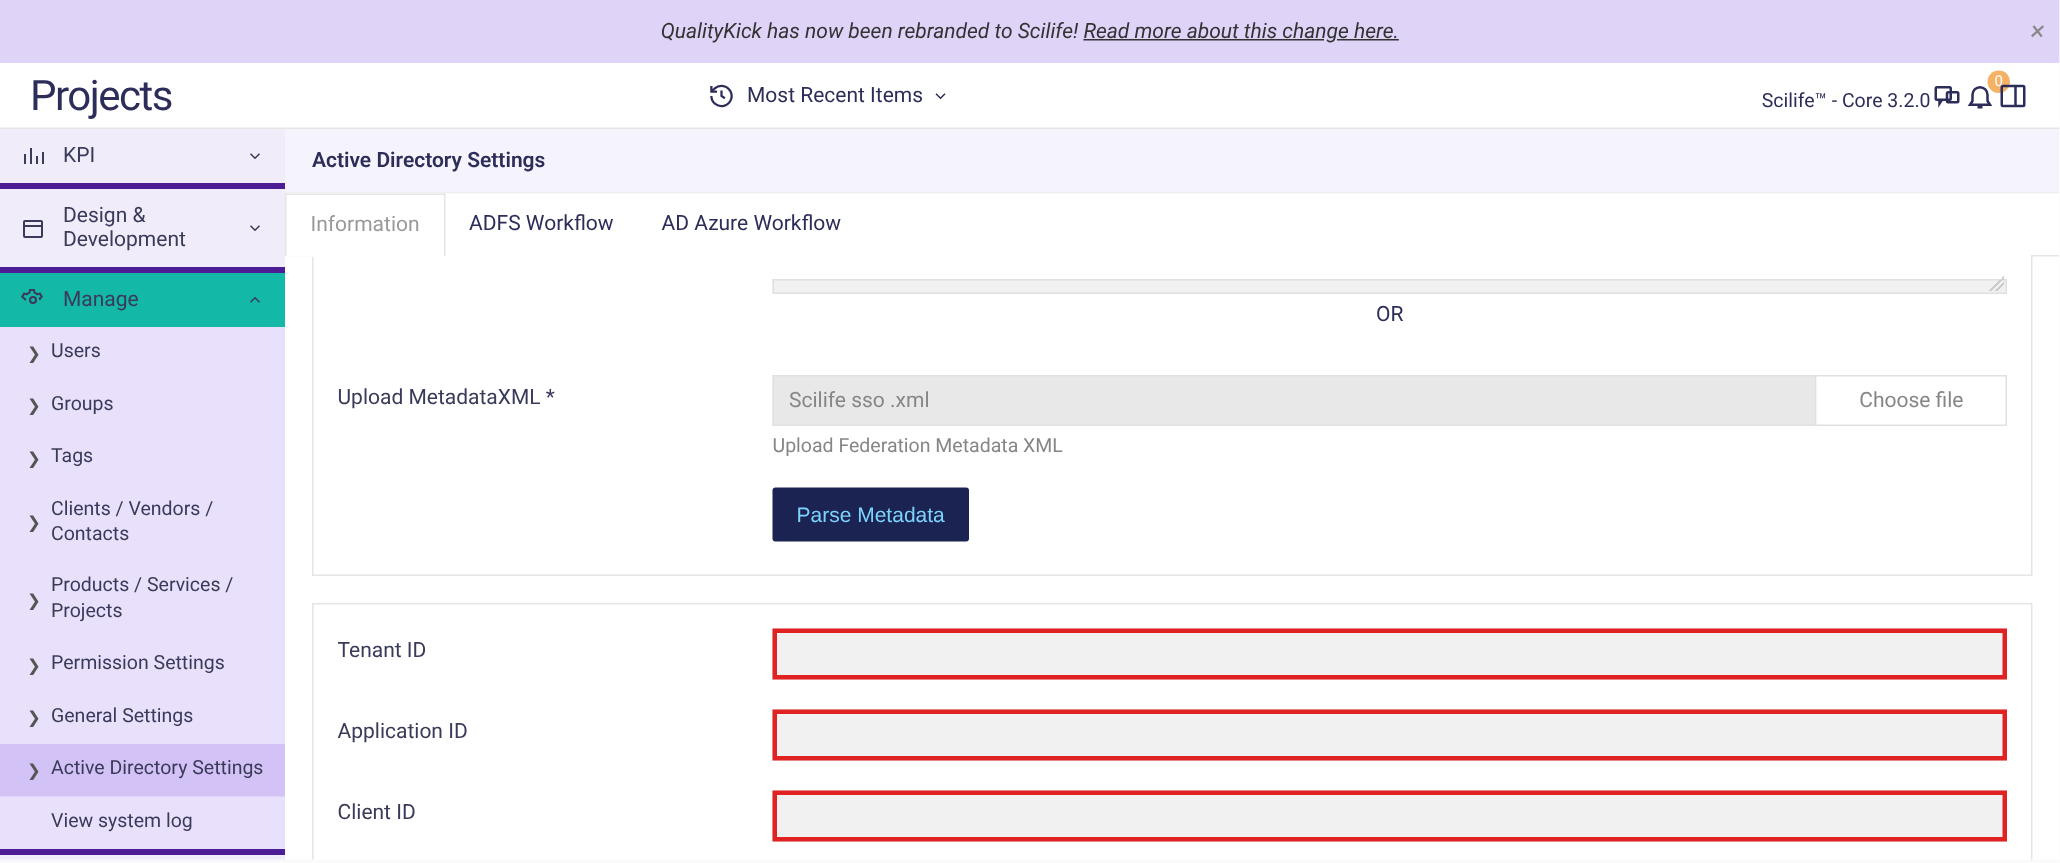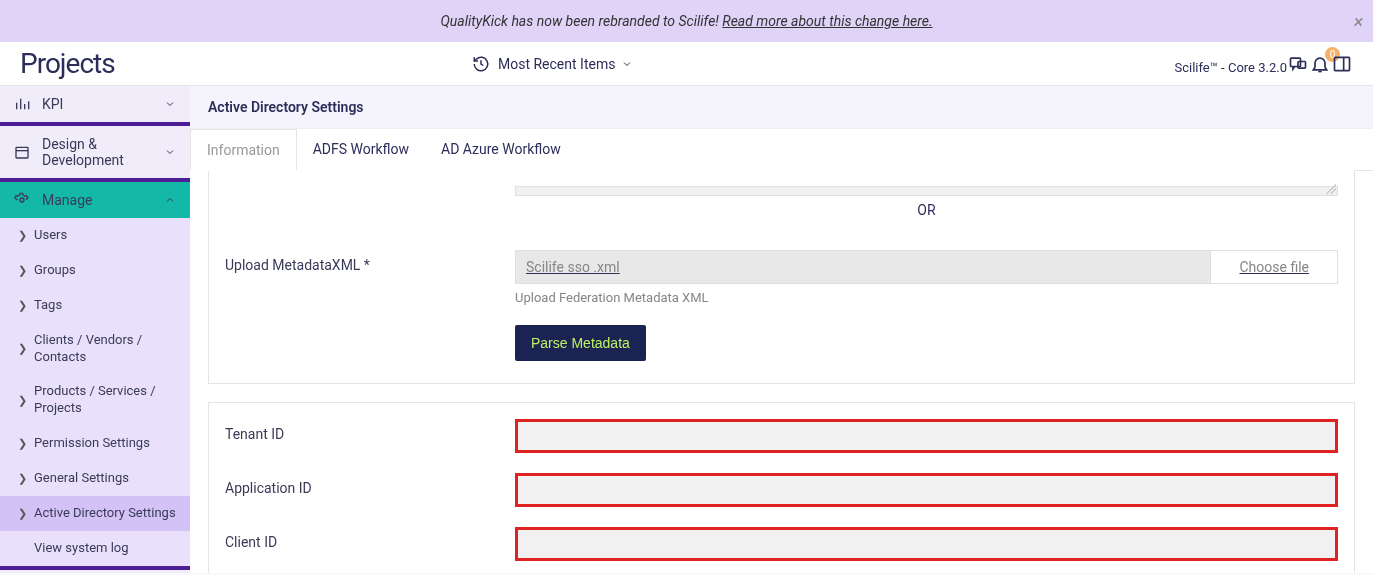--- a/index.html
+++ b/index.html
@@ -43,25 +43,25 @@
 .panel.first { border-top: none; }
 .panel + .panel { margin-top: 18px; }
 
 .form-row { display: flex; align-items: flex-start; margin-bottom: 20px; }
 .form-row:last-child { margin-bottom: 0; }
 .form-label { width: 290px; color: #3a3a5a; font-size: 14px; padding-top: 7px; }
 .form-field { flex: 1; }
 .textarea-stub { border: 1px solid #e0e0e0; background: #f1f1f1; height: 10px; border-bottom-right-radius: 0; position: relative; }
 .textarea-stub::after { content: ""; position: absolute; right: 1px; bottom: 1px; width: 10px; height: 10px; background: linear-gradient(135deg, transparent 50%, #ccc 50%, #ccc 60%, transparent 60%, transparent 70%, #ccc 70%, #ccc 80%, transparent 80%); }
 .or-line { text-align: center; color: #2d2d5a; font-size: 14px; margin: 6px 0 12px; }
-.file-row { display: flex; text-decoration: underline; }
+.file-row { display: flex; }
 .file-name { flex: 1; background: #e8e8e8; border: 1px solid #e0e0e0; padding: 8px 10px; color: #868686; font-size: 14px; }
 .choose { background: #fff; border: 1px solid #e0e0e0; border-left: none; padding: 8px 28px; color: #868686; cursor: pointer; font-size: 14px; }
 .helper { color: #868686; font-size: 13px; margin-top: 6px; }
-.primary-btn { background: #1a2352; color: #bef264; border: none; padding: 10px 16px; font-size: 14px; cursor: pointer; border-radius: 2px; }
+.primary-btn { background: #1a2352; color: #7dd3fc; border: none; padding: 10px 16px; font-size: 14px; cursor: pointer; border-radius: 2px; }
 .text-input { width: 100%; background: #f1f1f1; border: 1px solid #e0e0e0; padding: 8px 10px; height: 34px; font-size: 14px; }
 .hl { outline: 3px solid #e12222; outline-offset: -3px; }
 
 svg { display: block; }
 </style>
 </head>
 <body>
 
 <div class="banner">
   <span>QualityKick has now been rebranded to Scilife! </span>

